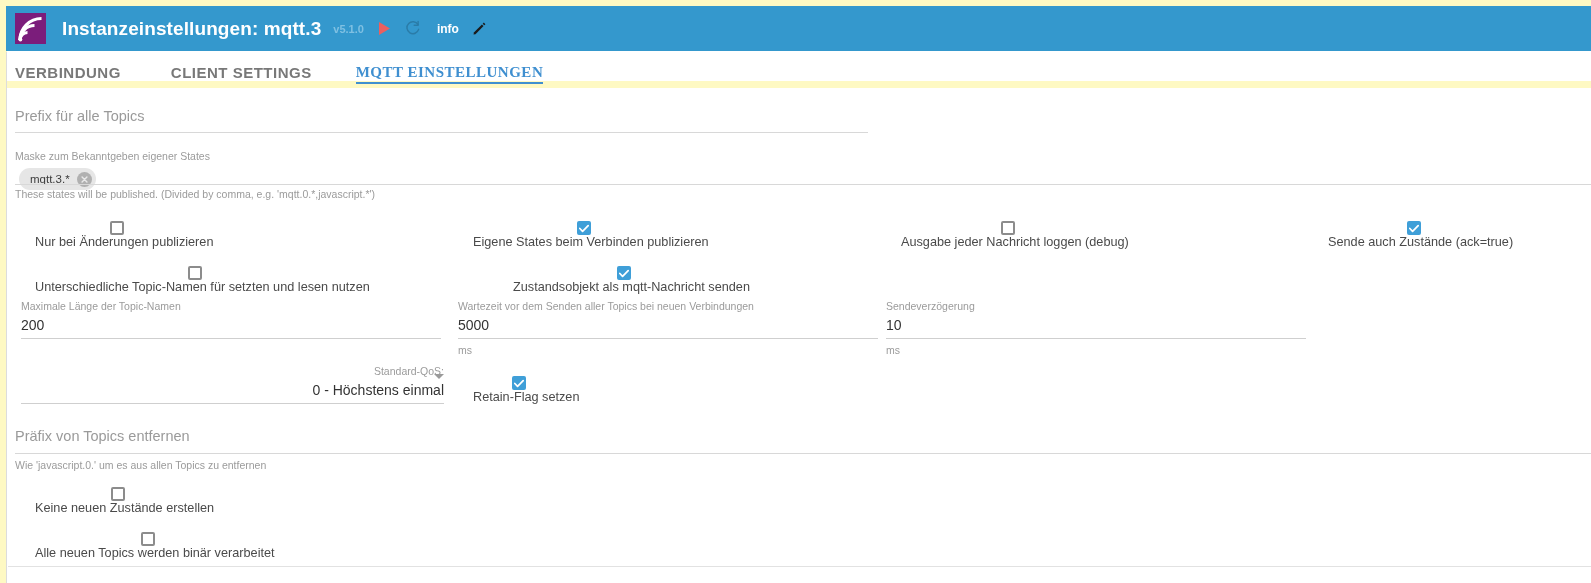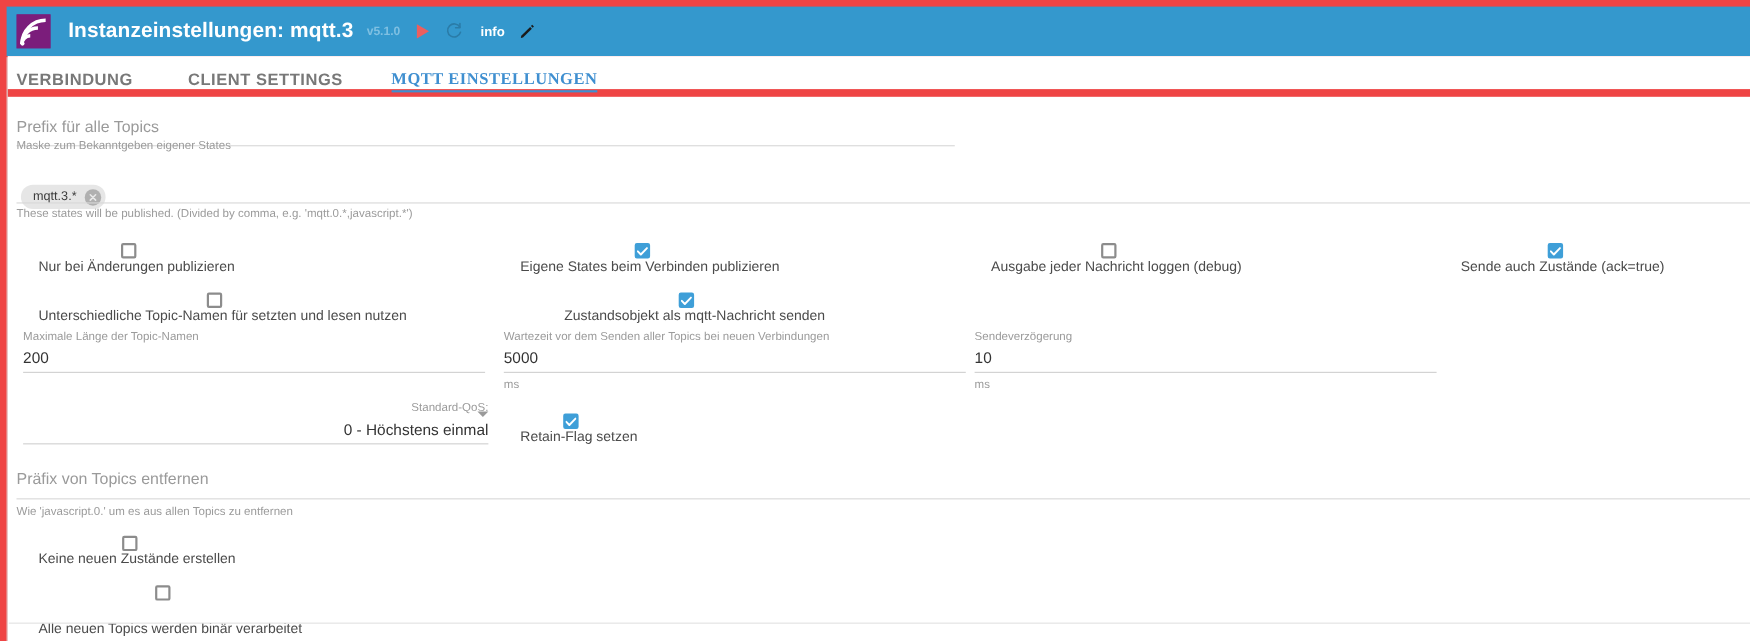--- a/index.html
+++ b/index.html
@@ -10,21 +10,21 @@
     height: 583px;
     background: #ffffff;
     font-family: "Liberation Sans", sans-serif;
     overflow: hidden;
   }
 
   #app {
     position: relative;
     width: 1591px;
     height: 583px;
-    background: #ef4444;
+    background: #fef9c3;
   }
 
   
   .page-left-rule {
     position: absolute;
     left: 6px; top: 52px;
     width: 1px; height: 531px;
     background: #dcdcdc;
   }
 
@@ -309,21 +309,21 @@
       <span>MQTT EINSTELLUNGEN</span>
       <span class="underline"></span>
     </div>
   </div>
 
   <div class="content">
 
     <div class="section-head" style="left:8px; top:20px;">Prefix für alle Topics</div>
     <div class="hrule" style="left:8px; top:44px; width:853px;"></div>
 
-    <div class="small-label" style="left:8px; top:38px;">Maske zum Bekanntgeben eigener States</div>
+    <div class="small-label" style="left:8px; top:62px;">Maske zum Bekanntgeben eigener States</div>
 
     <div class="chip" style="left:12px; top:80px;">
       <span class="chip-label">mqtt.3.*</span>
       <span class="chip-x">
         <svg width="9" height="9" viewBox="0 0 10 10">
           <path d="M2.3 2.3 L7.7 7.7 M7.7 2.3 L2.3 7.7" stroke="#e8e8e8" stroke-width="1.6" stroke-linecap="round"></path>
         </svg>
       </span>
     </div>
 
@@ -418,21 +418,21 @@
     <div class="hrule" style="left:8px; top:365px; width:1576px;"></div>
     <div class="helper-text" style="left:8px; top:371px;">Wie 'javascript.0.' um es aus allen Topics zu entfernen</div>
 
     <div class="cbrow" style="left:14px; top:399px;">
       <span class="cbox">
         
       </span>
       <span class="cblabel">Keine neuen Zustände erstellen</span>
     </div>
 
-    <div class="cbrow" style="left:14px; top:444px;gap:18px;">
+    <div class="cbrow" style="left:14px; top:444px;">
       <span class="cbox">
         
       </span>
       <span class="cblabel">Alle neuen Topics werden binär verarbeitet</span>
     </div>
 
     <div class="hrule" style="left:1px; top:478px; width:1583px; background:#e2e2e2;"></div>
 
   </div>
 </div>

